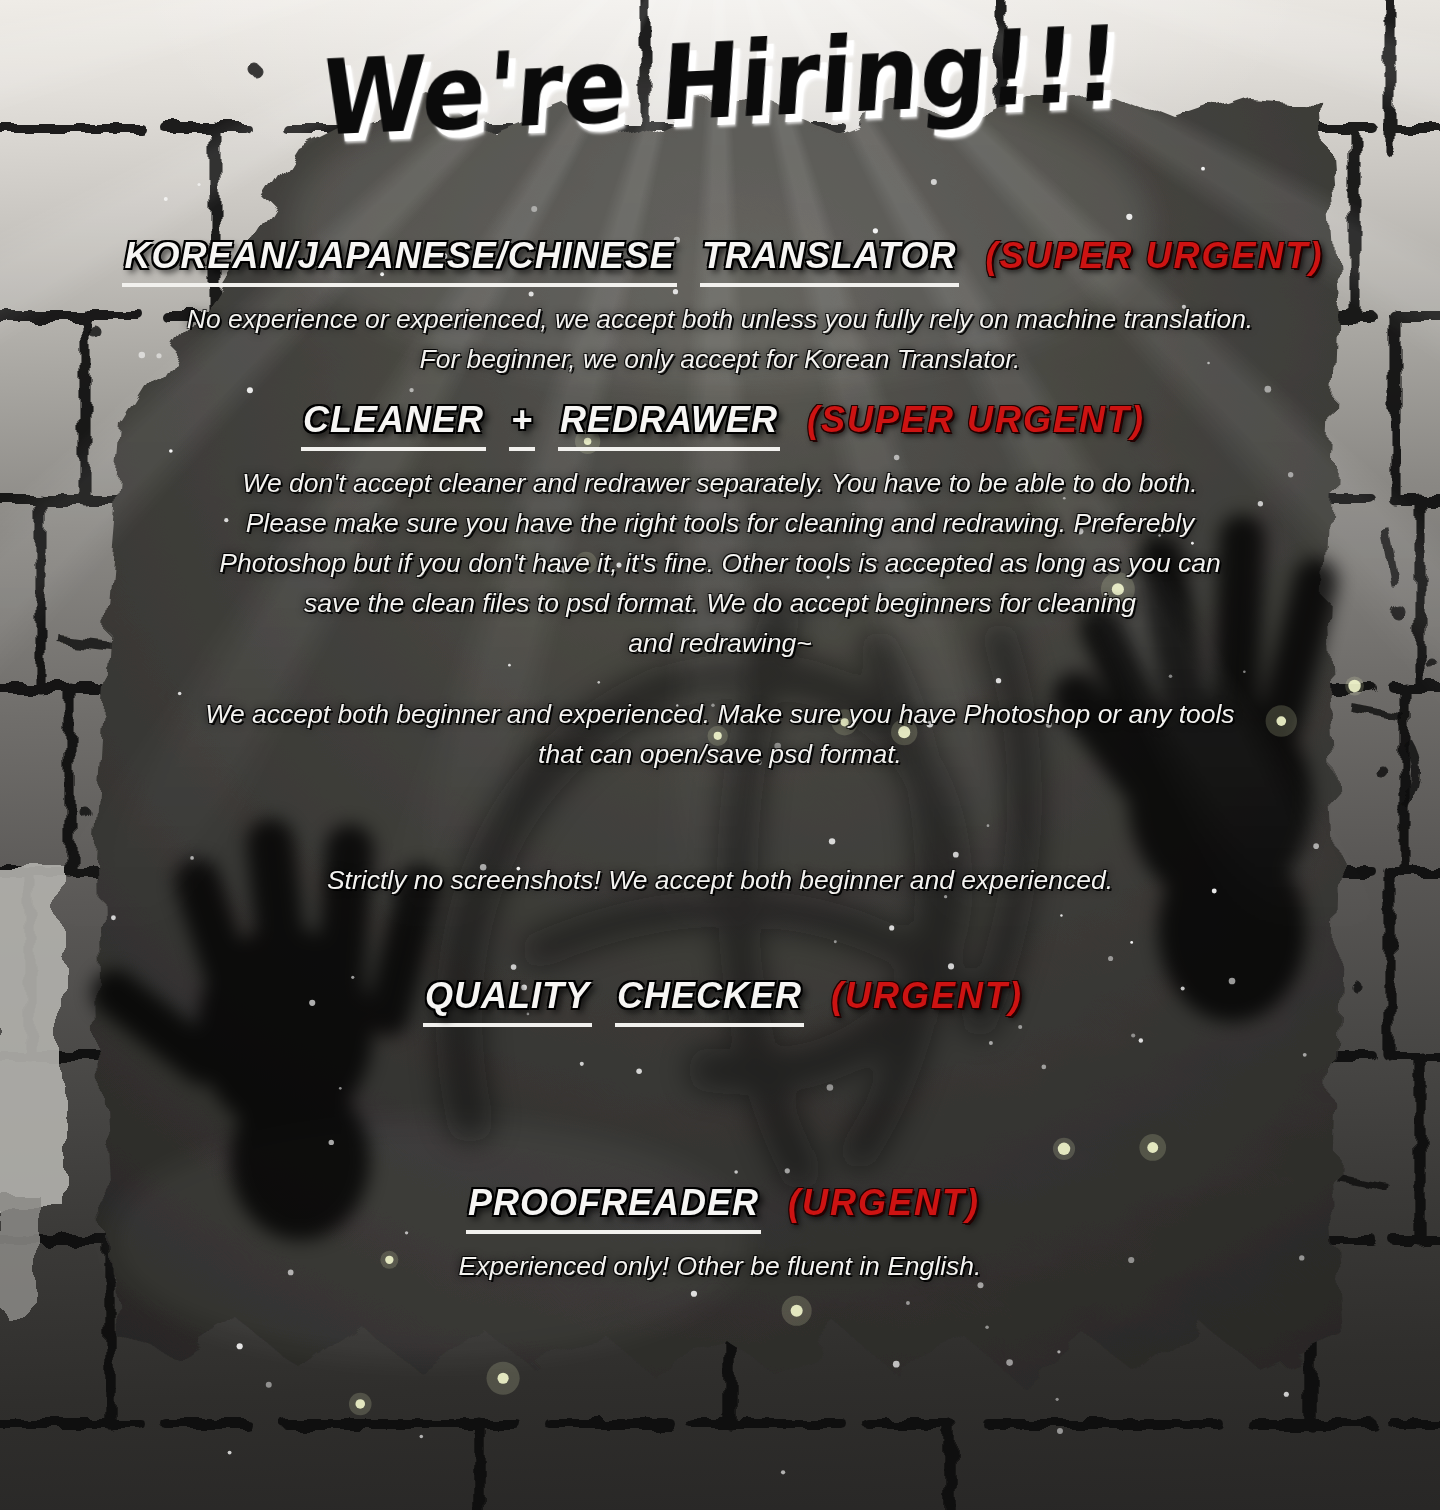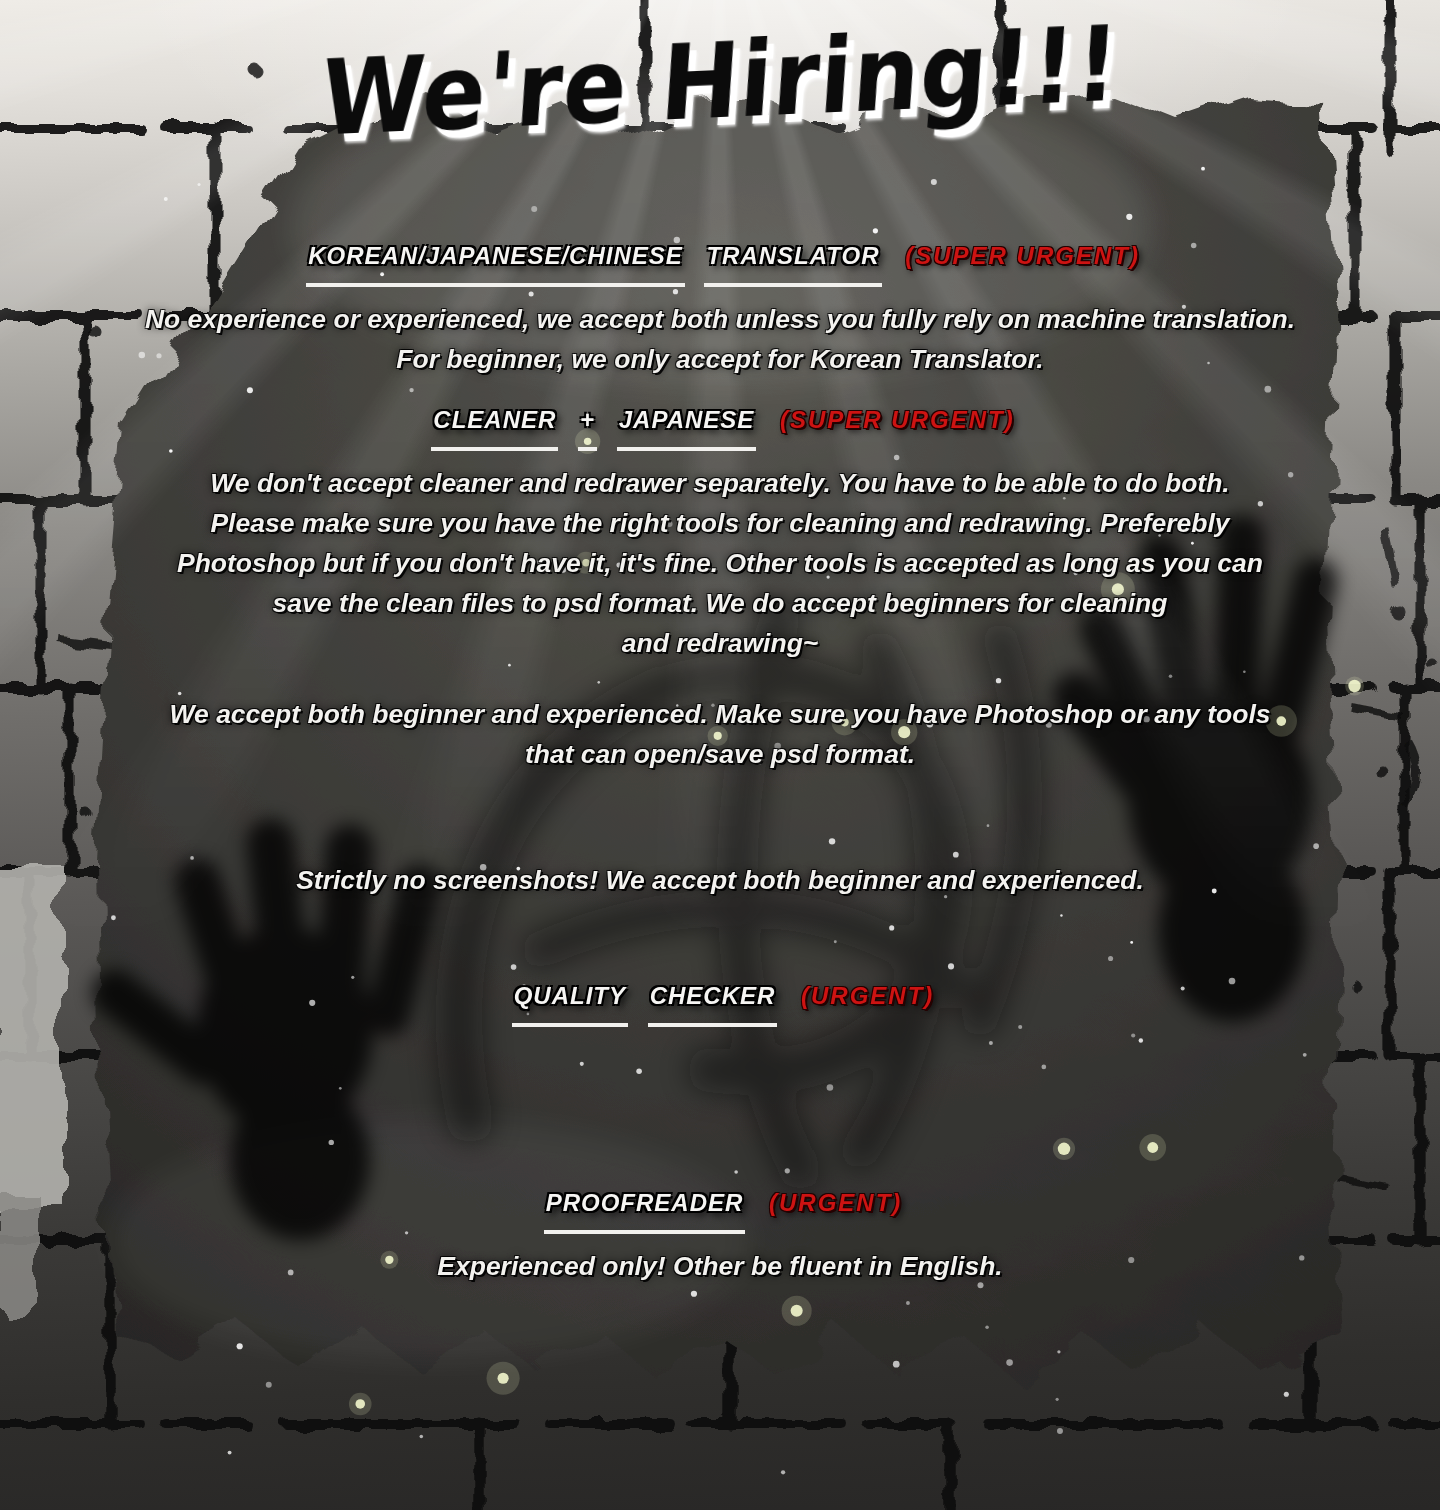--- a/index.html
+++ b/index.html
@@ -36,33 +36,33 @@
   .title span{
     display:inline-block;
     font-family:"DejaVu Sans",sans-serif;font-weight:bold;font-size:104px;
     transform:scaleX(.9) skewX(-7deg);
     color:#0b0b0b;letter-spacing:1px;
     text-shadow:8px 8px 0 #ffffff,9px 10px 3px rgba(255,255,255,.75);
   }
   
   .section{position:absolute;left:0;right:0;text-align:center;}
   .head{
-    font-size:24px;line-height:44px;font-weight:bold;font-style:italic;
+    font-size:36px;line-height:44px;font-weight:bold;font-style:italic;
     color:#f6f5f3;letter-spacing:1px;
     text-shadow:2px 2px 0 #000,-2px -2px 0 #000,2px -2px 0 #000,-2px 2px 0 #000,4px 4px 7px rgba(0,0,0,.9);
   }
   .uw{display:inline-block;border-bottom:4px solid #f2f1ee;padding:0 2px 5px;margin:0 6px;}
   .urgency{
     display:inline-block;margin-left:10px;font-weight:bold;font-style:italic;
     color:#cd1312;letter-spacing:2px;
     text-shadow:2px 2px 0 #230202,-1px -1px 0 #230202,1px -1px 0 #230202,-1px 1px 0 #230202,3px 3px 6px rgba(0,0,0,.9);
   }
   .desc{
     margin-top:12px;font-size:26.5px;line-height:40px;
-    font-style:italic;font-weight:bold;color:#f3f2ef;white-space:pre-line;
+    font-style:italic;font-weight:normal;color:#f3f2ef;white-space:pre-line;
     text-shadow:2px 2px 0 rgba(0,0,0,.9),-1px -1px 0 rgba(0,0,0,.7),1px -1px 0 rgba(0,0,0,.7),-1px 1px 0 rgba(0,0,0,.7),0 0 9px rgba(0,0,0,.85);
   }
   .s0{top:234px;} .s1{top:398px;} .s2{top:682px;}
   .s3{top:848px;} .s4{top:974px;} .s5{top:1174px;margin-top:7px;}
 </style>
 </head>
 <body>
 
 <div class="stage">
   <div class="wall"></div>
@@ -350,21 +350,21 @@
     <div class="head">
       <span class="role"><span class="uw">KOREAN/JAPANESE/CHINESE</span> <span class="uw">TRANSLATOR</span></span>
       <span class="urgency">(SUPER URGENT)</span>
     </div>
     <div class="desc">No experience or experienced, we accept both unless you fully rely on machine translation.
 For beginner, we only accept for Korean Translator.</div>
   </div>
 
   <div class="section s1">
     <div class="head">
-      <span class="role"><span class="uw">CLEANER</span> <span class="uw">+</span> <span class="uw">JAPANESE</span></span>
+      <span class="role"><span class="uw">CLEANER</span> <span class="uw">+</span> <span class="uw">REDRAWER</span></span>
       <span class="urgency">(SUPER URGENT)</span>
     </div>
     <div class="desc">We don't accept cleaner and redrawer separately. You have to be able to do both.
 Please make sure you have the right tools for cleaning and redrawing. Preferebly
 Photoshop but if you don't have it, it's fine. Other tools is accepted as long as you can
 save the clean files to psd format. We do accept beginners for cleaning
 and redrawing~</div>
   </div>
 
   <div class="section s2">

